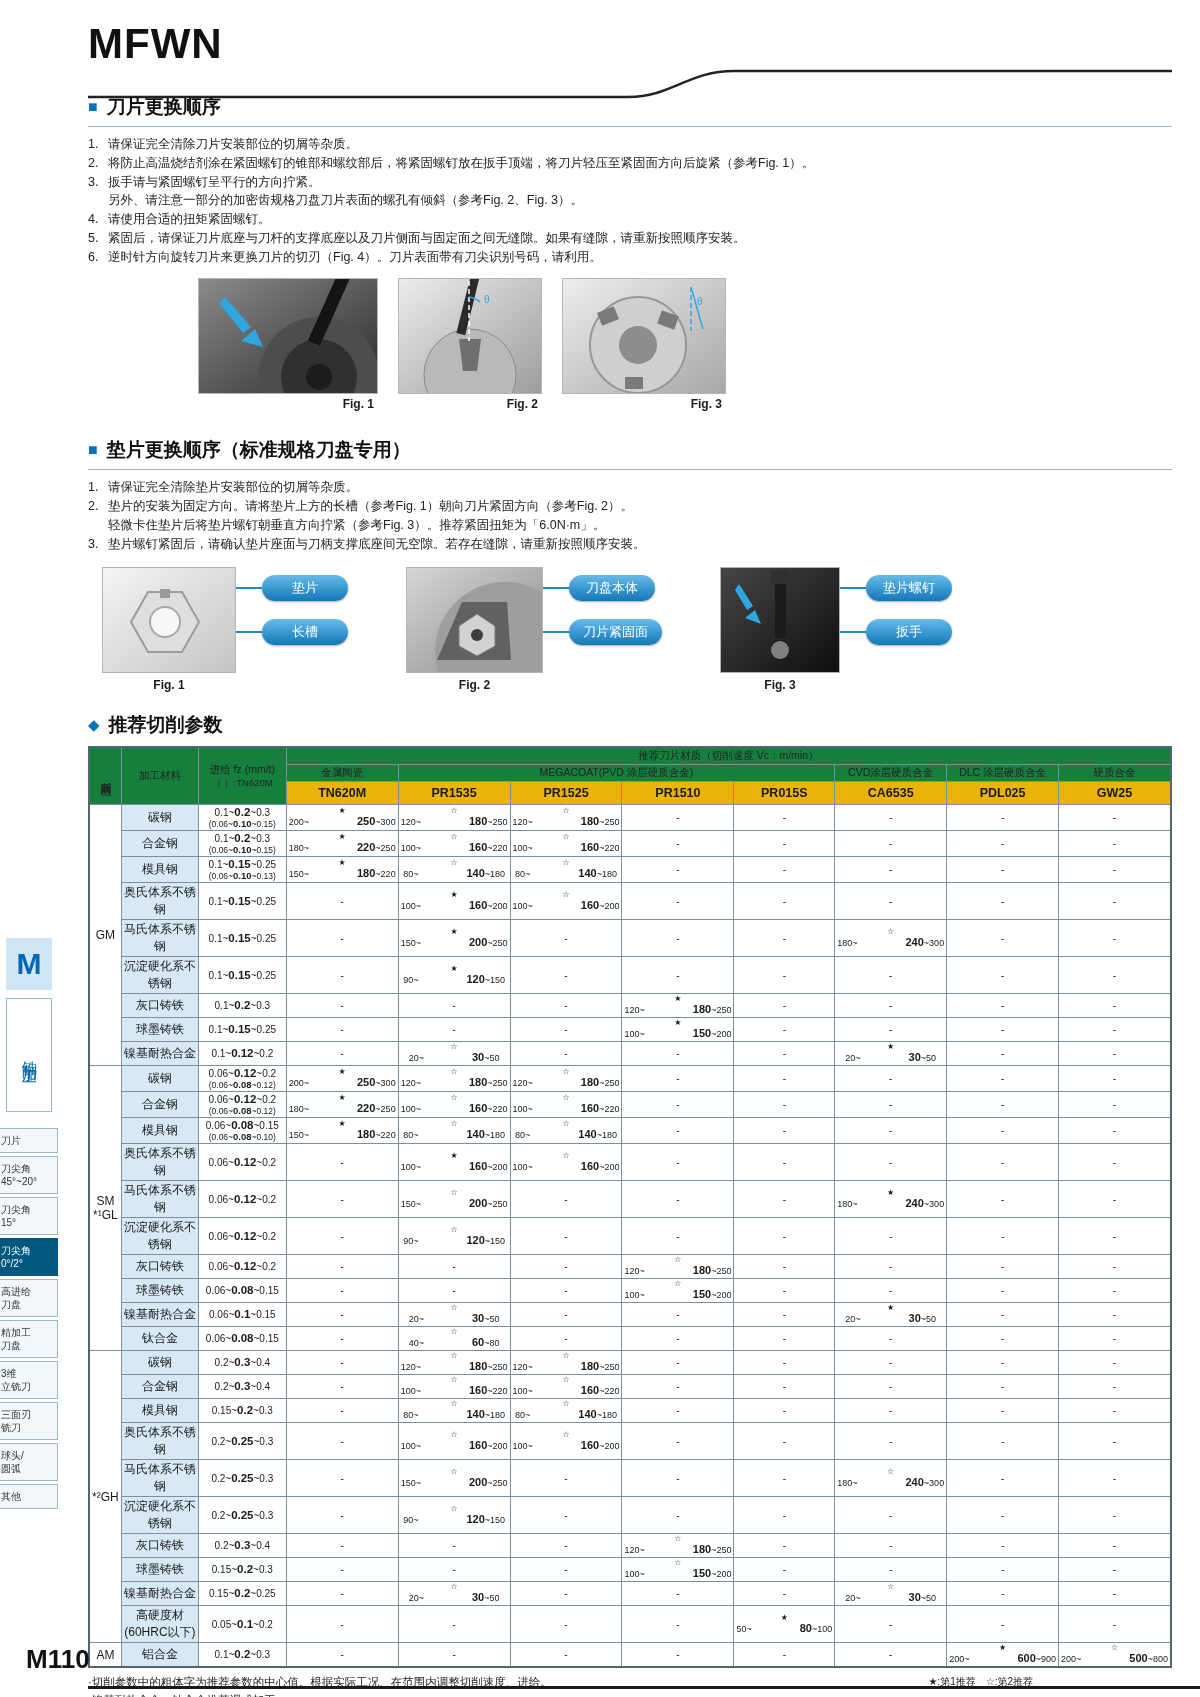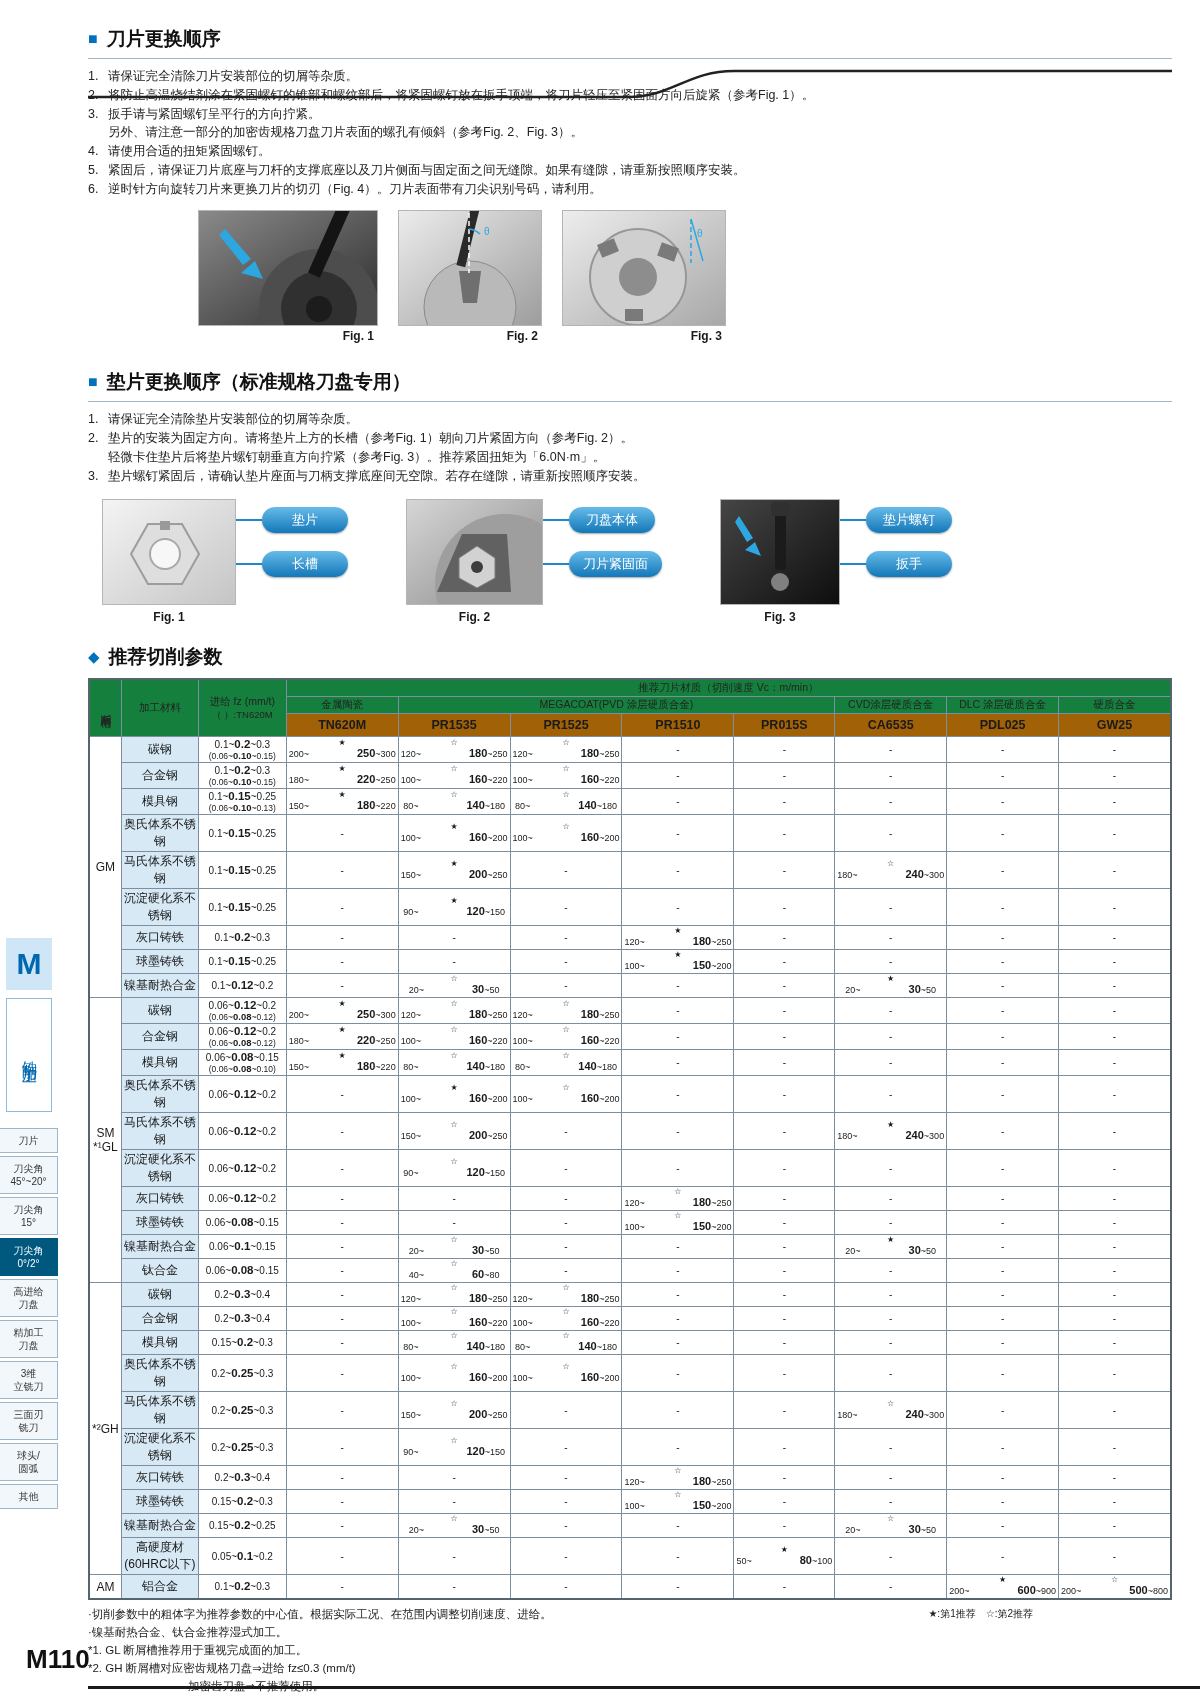--- a/index.html
+++ b/index.html
@@ -40,21 +40,21 @@
   .pill{background:linear-gradient(180deg,#66bbe9,#1377b8);color:#fff;font-size:13px;
         padding:4px 14px;border-radius:15px;min-width:58px;text-align:center;
         box-shadow:0 1px 2px rgba(0,0,0,.35);white-space:nowrap;}
 
   
   .cut-table{border-collapse:collapse;table-layout:fixed;margin-top:8px;border:2px solid #55656f;}
   .cut-table th,.cut-table td{border:1px solid #7d8f9e;padding:1px 2px;text-align:center;
         vertical-align:middle;font-weight:normal;overflow:hidden;}
   .hdr{background:#15803d;font-size:10.5px;color:#222;}
   .feed-sub{font-size:9.5px;}
-  .grade-row th{background:#a16207;font-size:12.5px;font-weight:bold;height:20px;}
+  .grade-row th{background:#eab308;font-size:12.5px;font-weight:bold;height:20px;}
   .vhead{writing-mode:vertical-rl;text-orientation:upright;letter-spacing:2px;font-size:11px;margin:0 auto;}
   .group-cell{background:#fff;font-size:12px;}
   .mat{background:#d7e9f5;text-align:left;padding-left:6px;font-size:12px;height:21px;}
   .fz .val{font-size:10px;line-height:12px;display:block;}
   .fz .sub{font-size:8.5px;line-height:10px;display:block;}
   .fz .val b{font-size:11.5px;}
   .fz .sub b{font-size:9.5px;}
   .speed .star{display:block;font-size:8px;line-height:8px;height:9px;}
   .speed .val{display:block;font-size:9px;line-height:11px;}
   .speed .val b{font-size:11px;padding-left:48px;}
@@ -71,33 +71,34 @@
 
   
   .sidebar{position:absolute;left:0;top:938px;width:64px;}
   .idx-letter{width:46px;height:52px;margin-left:6px;background:#cfe6f6;color:#0068b0;
         font-size:30px;font-weight:bold;display:flex;align-items:center;justify-content:center;}
   .idx-section{width:44px;height:112px;margin:8px 0 0 6px;border:1px solid #8fbcdc;color:#0068b0;
         font-size:15px;writing-mode:vertical-rl;text-orientation:upright;letter-spacing:3px;
         display:flex;align-items:center;justify-content:center;background:#fff;}
   .side-tabs{margin-top:16px;display:flex;flex-direction:column;gap:3px;width:58px;}
   .side-tab{border:1px solid #9fb6c6;border-left:none;background:#f2f7fb;font-size:10px;
-        line-height:13px;text-align:center;padding:5px 1px;color:#333;cursor:pointer;}
+        line-height:13px;text-align:left;padding:5px 1px;color:#333;cursor:pointer;}
   .side-tab.active{background:#00587f;border-color:#00587f;color:#fff;}
 </style>
 </head>
 <body>
 
 <div class="page">
 
   <svg class="swoosh" width="1200" height="110" viewBox="0 0 1200 110">
     <path d="M88 97 H628 C672 97 688 71 734 71 H1172" stroke="#222" stroke-width="2.5" fill="none"></path>
   </svg>
 
   <div class="content">
+    <h1 class="title">MFWN</h1>
 
     <section>
       <div class="sec-title">
         <span class="bullet">■</span>
         <h2>刀片更换顺序</h2>
       </div>
       <div class="rule"></div>
       <div class="steps">
           <div class="step">
             <span class="num">1.</span>

